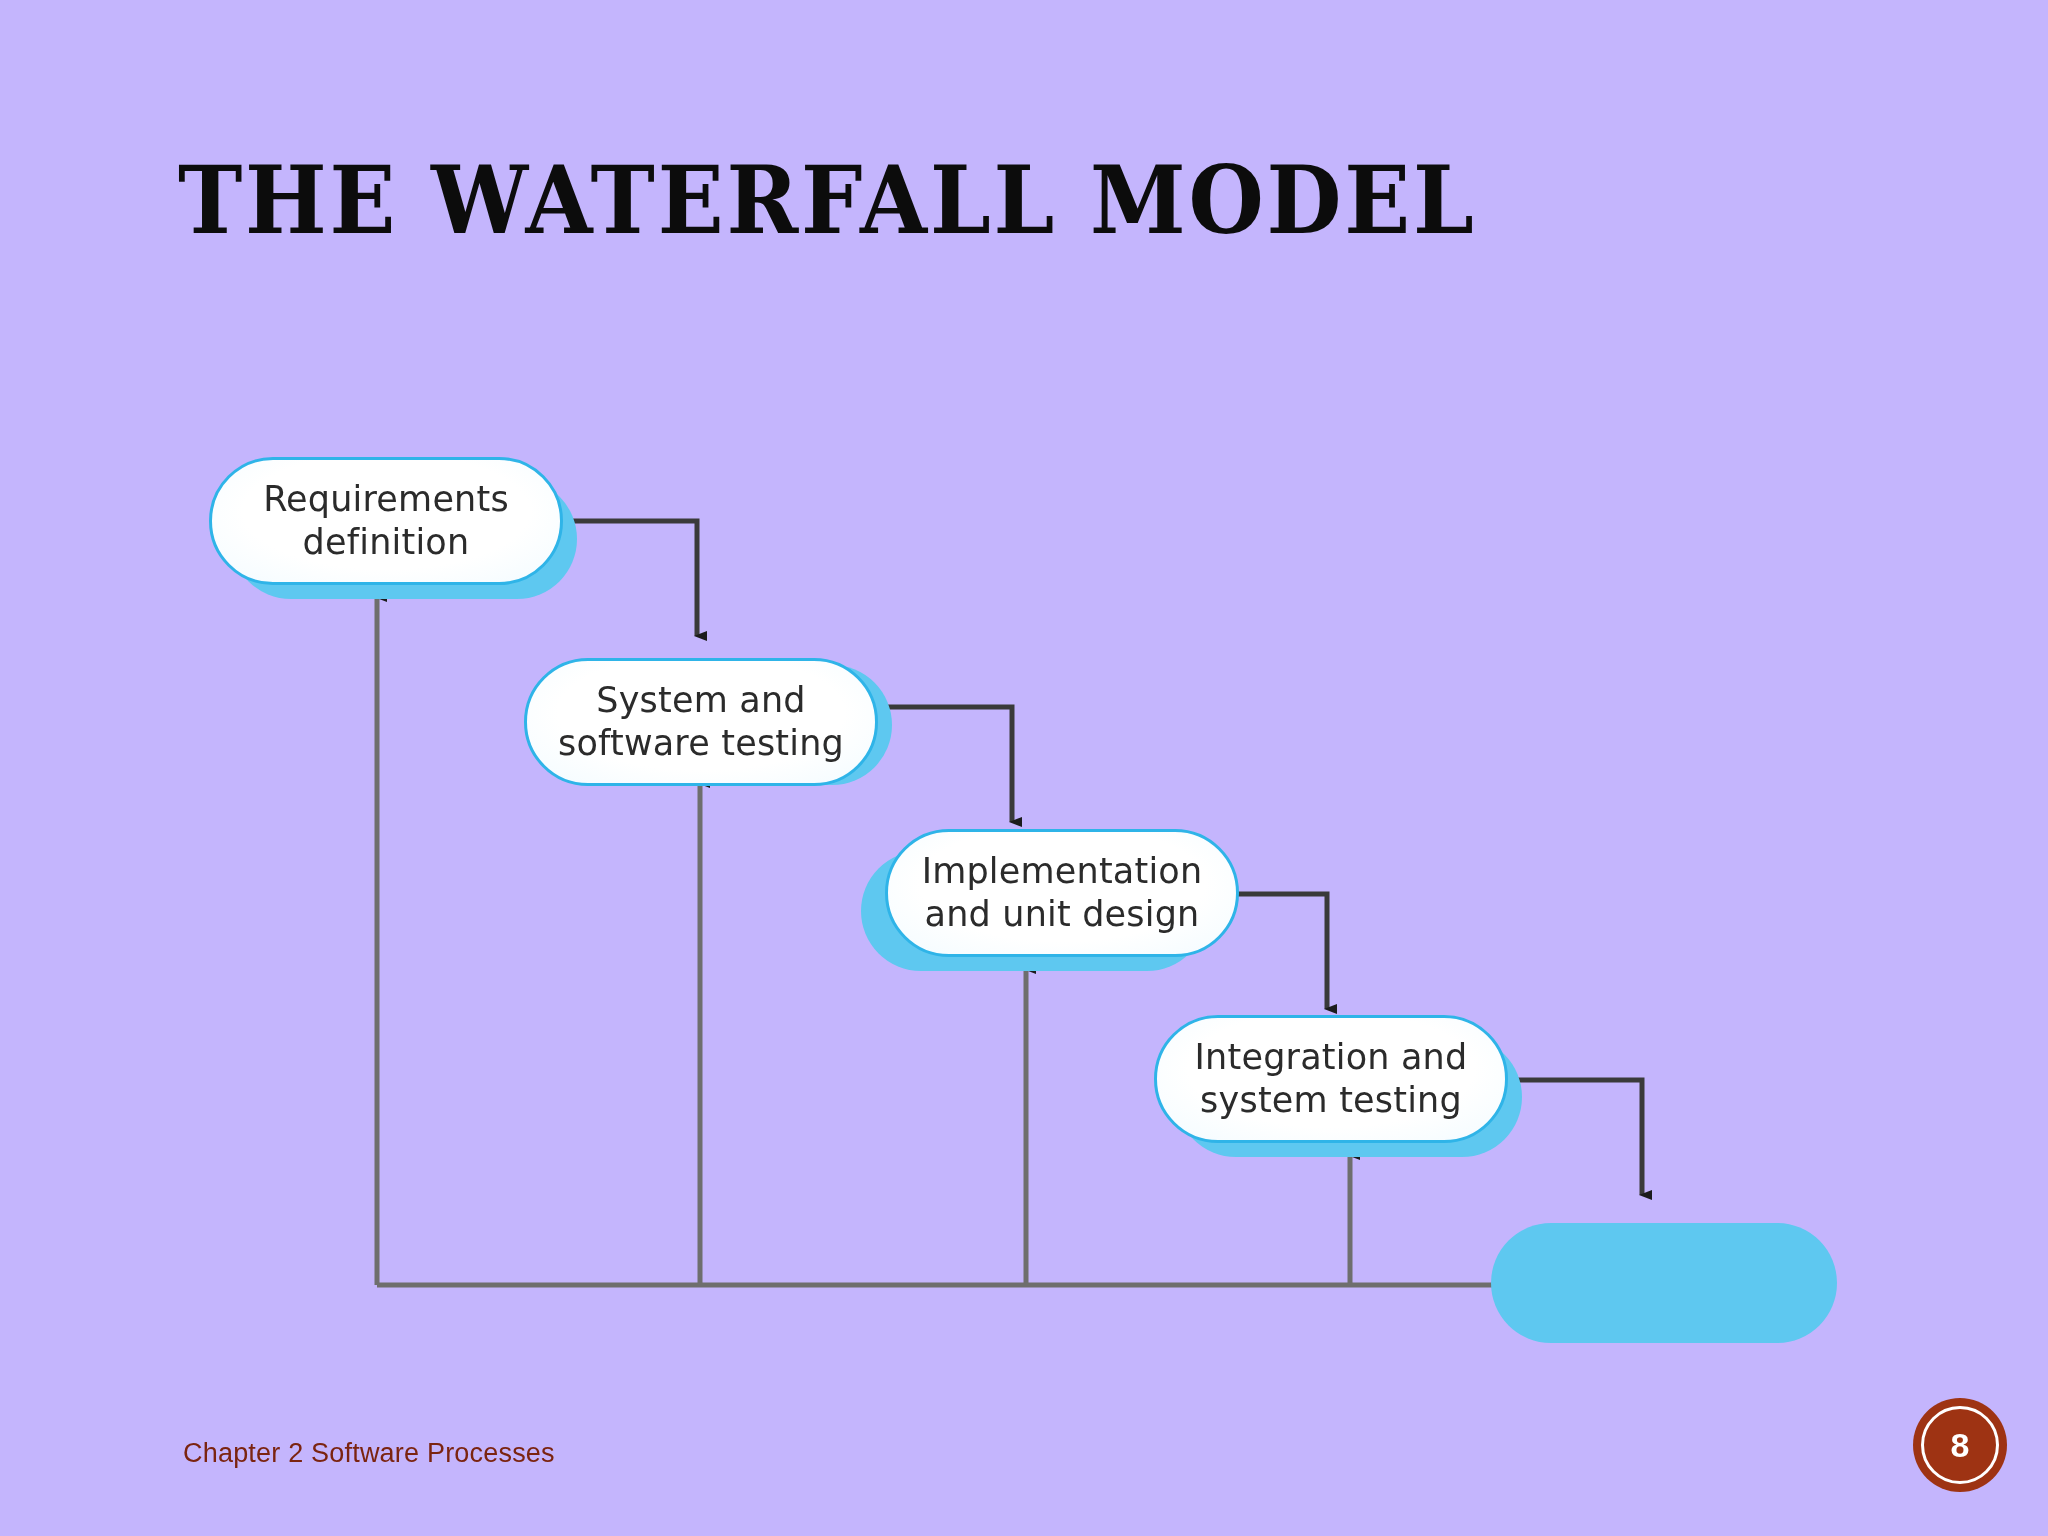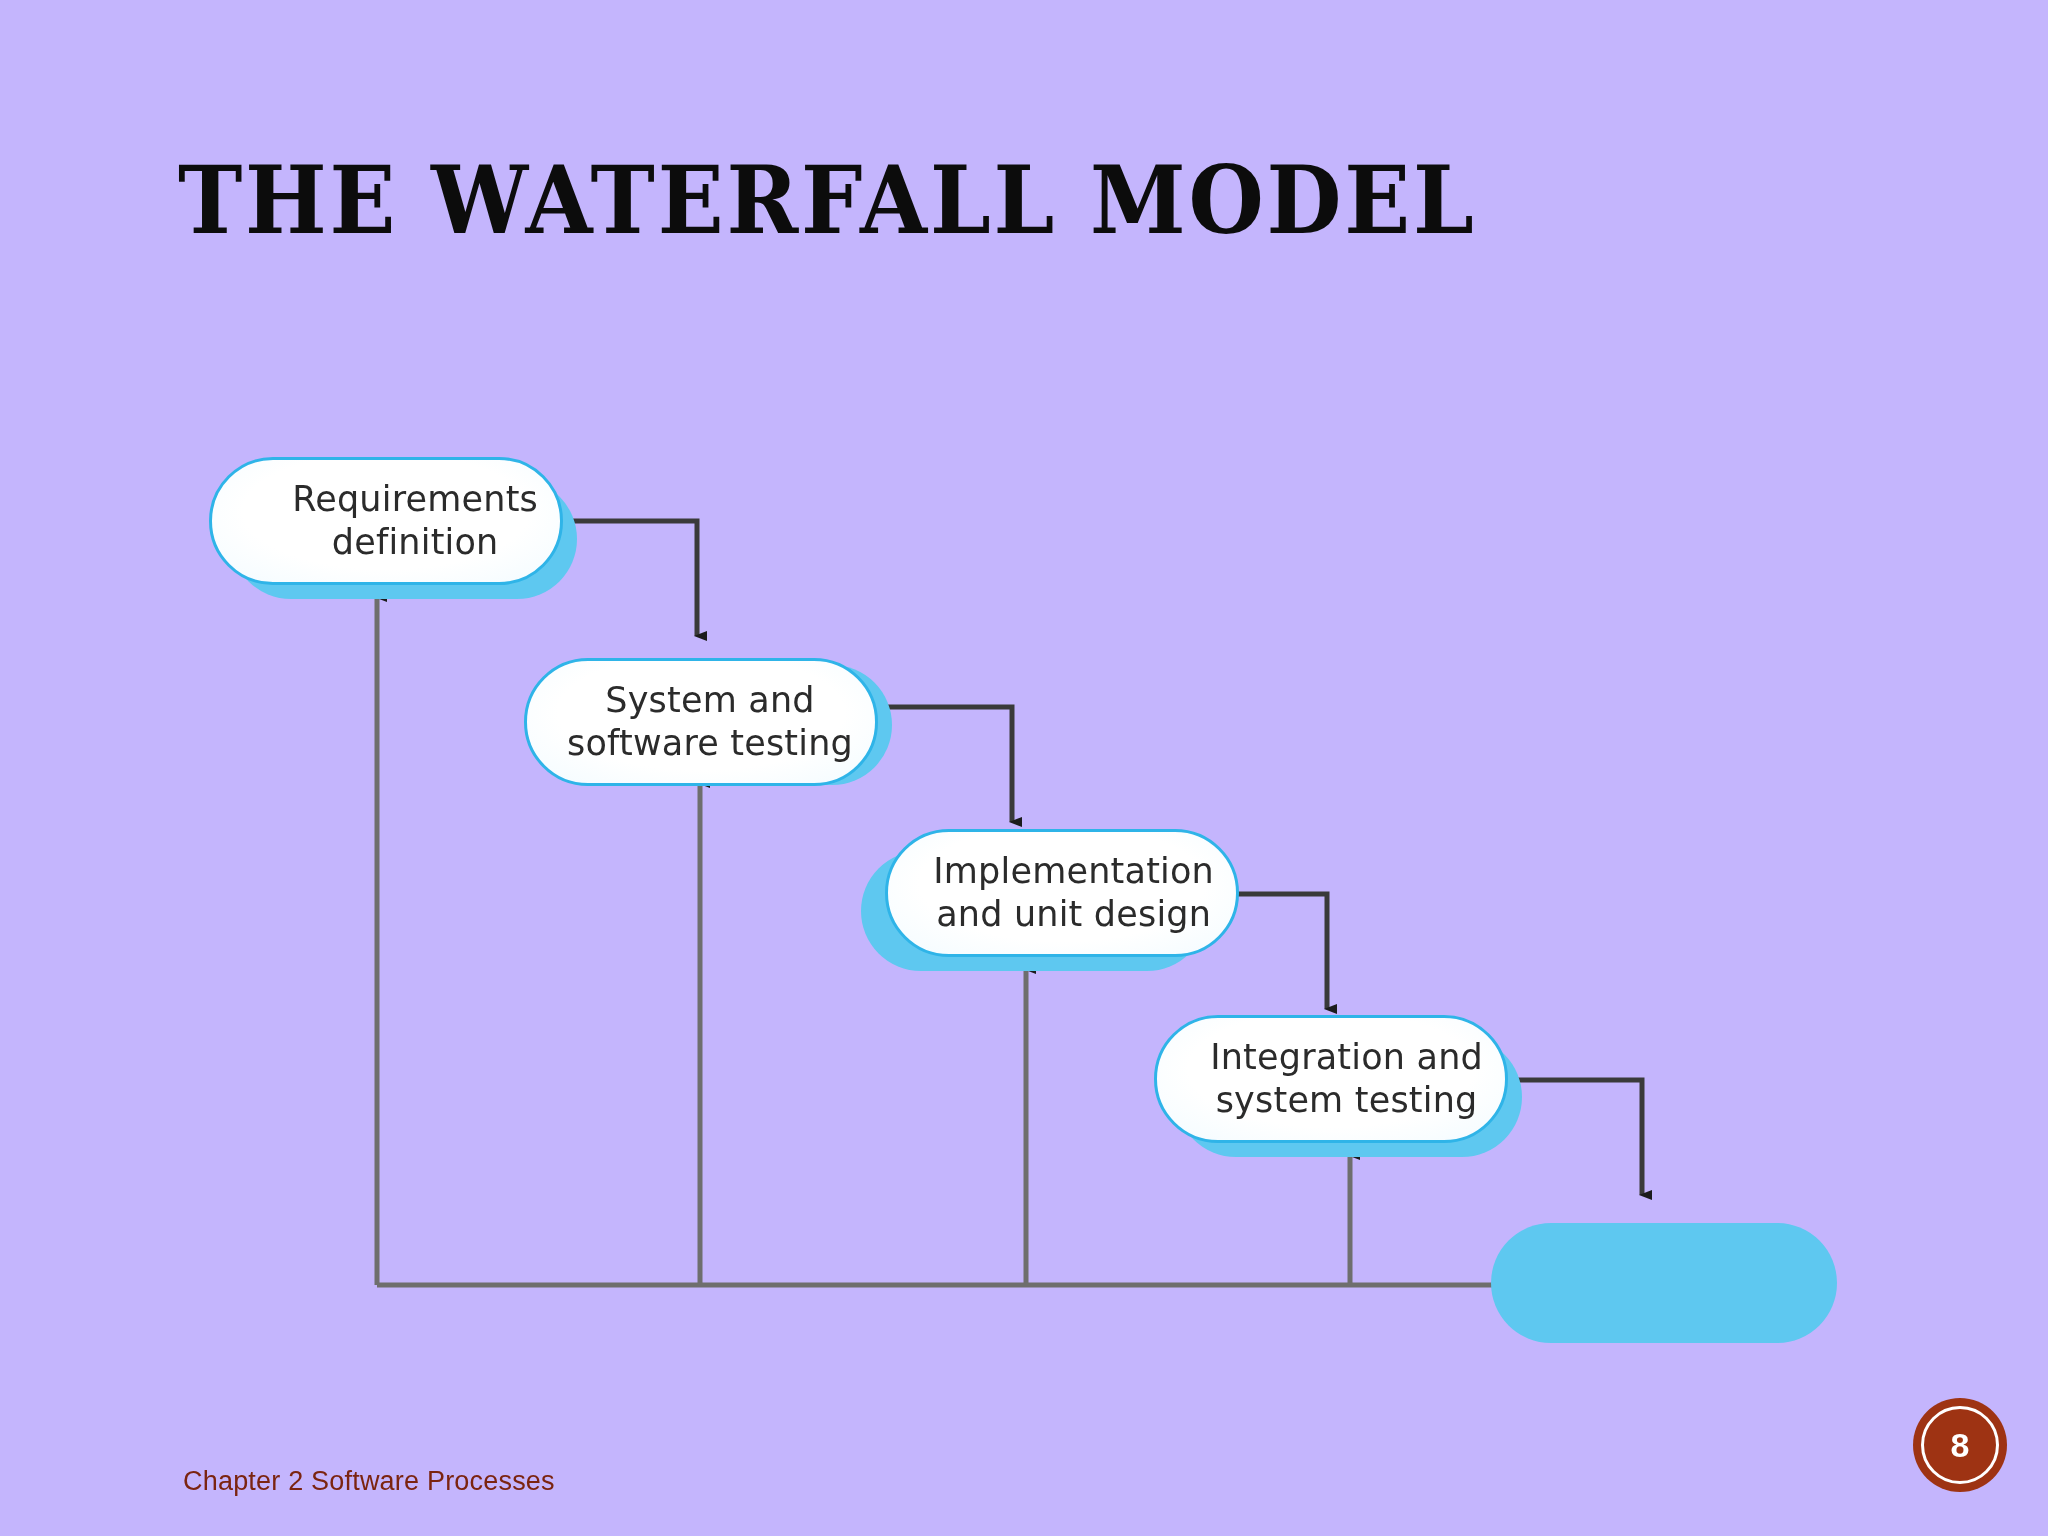--- a/index.html
+++ b/index.html
@@ -57,21 +57,21 @@
 
   
   .stage {
     position: absolute;
     box-sizing: border-box;
     border-radius: 64px;
     background: #ffffff;
     border: 3px solid #2fb4e8;
     display: flex;
     align-items: center;
-    justify-content: flex-end;
+    justify-content: center;
     text-align: center;
     color: #2b2b2b;
     font-family: "DejaVu Sans", "Liberation Sans", sans-serif;
     font-size: 35px;
     line-height: 1.22;
     letter-spacing: 0.2px;
     z-index: 3;
     background-image: radial-gradient(ellipse at 50% 42%, #ffffff 58%, #f2fbff 100%);
   }
   .stage-shadow {
@@ -88,21 +88,20 @@
   
   #footer-note {
     position: absolute;
     left: 183px;
     top: 1438px;
     font-family: "Liberation Sans", sans-serif;
     font-size: 27px;
     color: #7b2410;
     letter-spacing: 0.2px;
     white-space: nowrap;
-    margin-top: 28px;
   }
   #page-badge {
     position: absolute;
     left: 1913px;
     top: 1398px;
     width: 94px;
     height: 94px;
     border-radius: 50%;
     background: #9e3313;
     display: flex;

